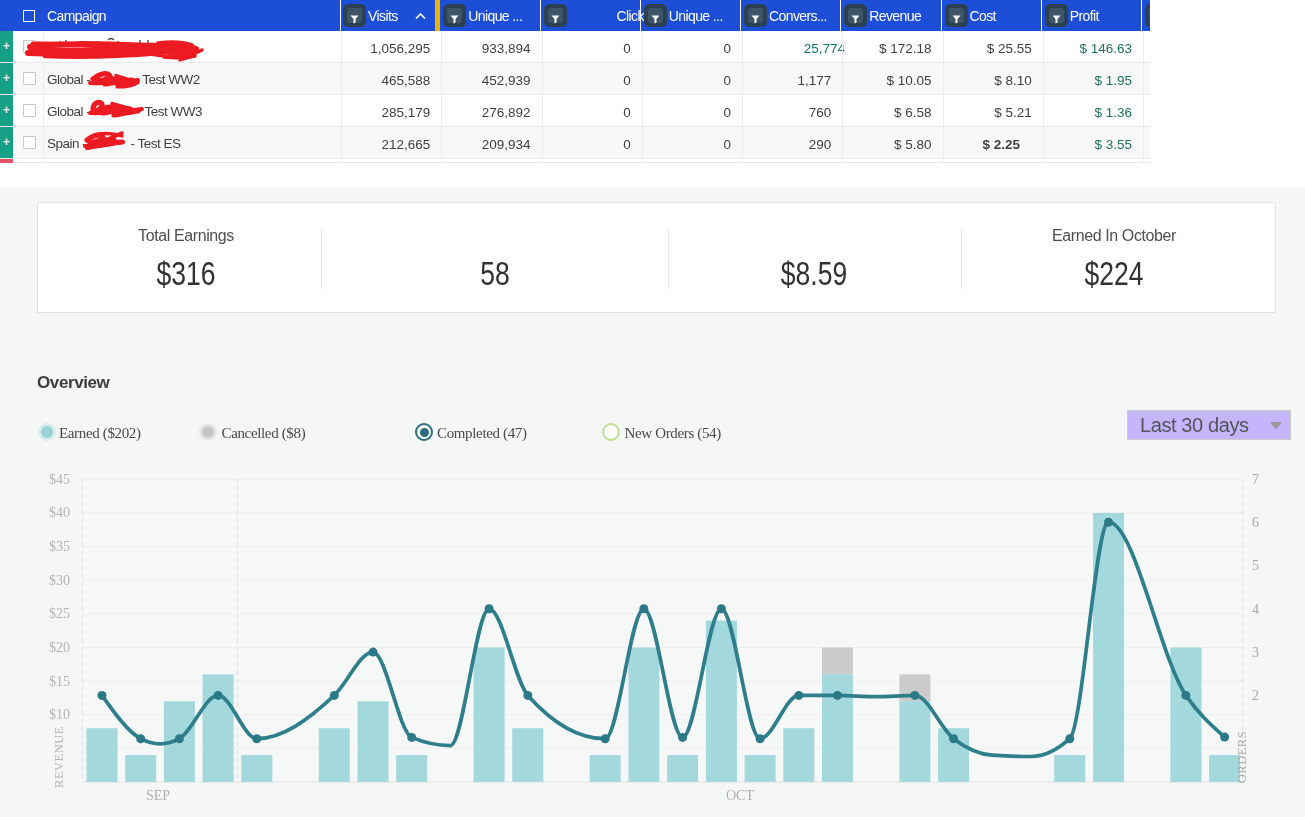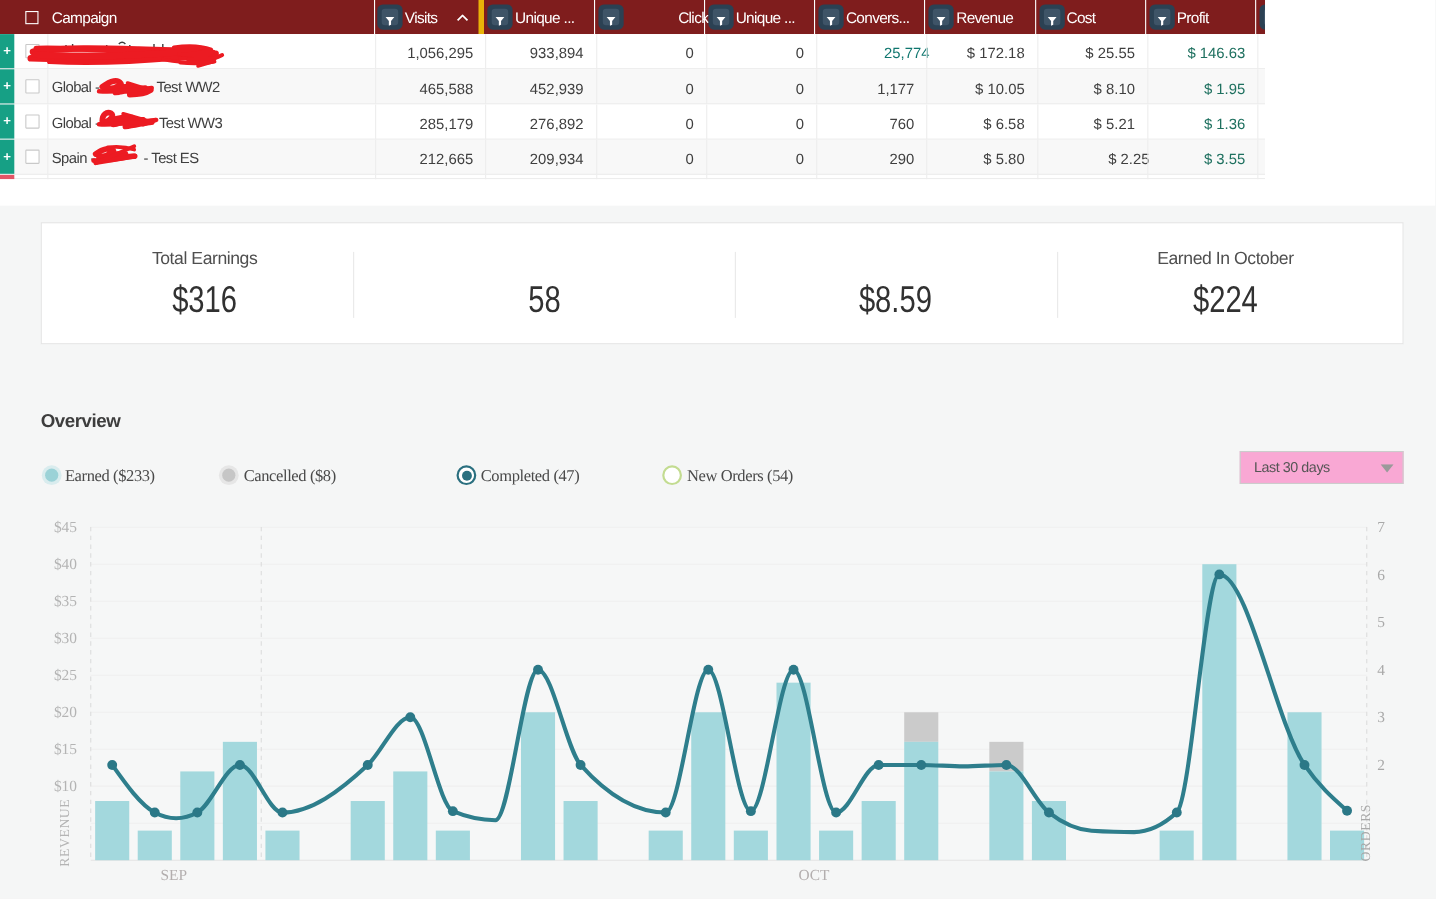--- a/index.html
+++ b/index.html
@@ -1,37 +1,37 @@
 <!DOCTYPE html>
 <html><head><meta charset="utf-8"><style>
 * {margin:0;padding:0;box-sizing:border-box;}
 html,body {width:1305px;height:817px;background:#f5f6f6;font-family:"Liberation Sans",sans-serif;overflow:hidden;position:relative;}
 #topwhite {position:absolute;left:0;top:0;width:1305px;height:187px;background:#fff;}
 #tbl {position:absolute;left:0;top:0;width:1150px;height:163px;overflow:hidden;}
-#thead {position:absolute;left:0;top:0;width:1214px;height:31px;background:#7f1d1d;}
+#thead {position:absolute;left:0;top:0;width:1214px;height:31px;background:#1d4ed8;}
 .hcell {position:absolute;top:0;height:31px;color:#fff;font-size:14px;letter-spacing:-0.6px;}
 .hcb {position:absolute;left:23px;top:10px;width:12px;height:12px;border:1.5px solid #fff;}
 .fbox {position:absolute;left:2px;top:3.5px;width:23px;height:23px;background:#2b4153;border-radius:5px;}
 .fbtn {position:absolute;left:4px;top:4px;width:15px;height:15px;background:#3e5467;border-radius:3px;text-align:center;padding-top:3px;}
 .trow {position:absolute;left:0;width:1150px;height:32px;border-bottom:1px solid #eaeaea;font-size:13.5px;color:#3f3f3f;}
 .cname {position:absolute;top:9px;letter-spacing:-0.5px;}
 .num {position:absolute;top:9.5px;}
 .strip {position:absolute;left:0;top:0;width:13px;height:31px;background:#16a085;color:#fff;font-size:12px;font-weight:bold;text-align:center;line-height:31px;}
 .cb {position:absolute;left:23px;top:9px;width:13px;height:13px;border:1px solid #c9c9c9;background:#fff;border-radius:1px;}
 .vl {position:absolute;top:0;width:1px;height:32px;background:#ededed;}
 #scrib {position:absolute;left:0;top:0;}
 #card {position:absolute;left:37px;top:202px;width:1239px;height:111px;background:#fff;border:1px solid #e4e4e4;}
 .slab {position:absolute;top:24px;width:320px;text-align:center;font-size:16px;letter-spacing:-0.4px;color:#4f4f4f;}
 .sval {position:absolute;top:51px;width:320px;text-align:center;font-size:34px;color:#313131;transform:scaleX(0.78);}
 .sdiv {position:absolute;top:26px;width:1px;height:60px;background:#e8e8e8;}
 #ovh {position:absolute;left:37px;top:373px;font-size:17px;font-weight:bold;color:#3d3d3d;letter-spacing:-0.4px;}
 .rad {position:absolute;top:423px;width:18px;height:18px;border-radius:50%;}
 .radin {position:absolute;top:426px;width:12px;height:12px;border-radius:50%;}
 .rlab {position:absolute;top:424.5px;font-family:"Liberation Serif",serif;font-size:15px;letter-spacing:-0.35px;color:#4a4a4a;}
-#sel {position:absolute;left:1127px;top:410px;width:149px;height:30px;background:#f9a8d4;border:1px solid #ccc;font-size:13px;letter-spacing:-0.4px;color:#555;line-height:28px;padding-left:12px;}
+#sel {position:absolute;left:1127px;top:410px;width:164px;height:30px;background:#c4b5fd;border:1px solid #ccc;font-size:20px;letter-spacing:-0.4px;color:#555;line-height:28px;padding-left:12px;}
 #chart {position:absolute;left:0;top:0;}
 </style></head>
 <body>
 <div id="topwhite"></div>
 <div id="tbl">
     <div id="thead">
       <div class="hcell" style="left:0;width:341px;border-right:1px solid #fff;">
         <div class="hcb"></div>
         <span style="position:absolute;left:47px;top:8px;">Campaign</span>
       </div>
@@ -182,21 +182,21 @@
       <div class="strip">+</div>
       <div class="cb"></div>
       <span class="cname" style="left:47px;">Spain -</span>
       <span class="cname" style="left:130.5px;">- Test ES</span>
       <div class="num" style="right:719.75px;color:#3f3f3f;">212,665</div>
       <div class="num" style="right:619.50px;color:#3f3f3f;">209,934</div>
       <div class="num" style="right:519.25px;color:#3f3f3f;">0</div>
       <div class="num" style="right:419.00px;color:#3f3f3f;">0</div>
       <div class="num" style="right:318.75px;color:#3f3f3f;">290</div>
       <div class="num" style="right:218.50px;color:#3f3f3f;">$ 5.80</div>
-      <div class="num" style="right:105px;color:#3f3f3f;">$ 2.25</div>
+      <div class="num" style="right:130px;color:#3f3f3f;font-weight:bold;">$ 2.25</div>
       <div class="num" style="right:18.00px;color:#1e705f;">$ 3.55</div>
       <div class="vl" style="left:42.50px;"></div>
       <div class="vl" style="left:341.00px;"></div>
       <div class="vl" style="left:441.25px;"></div>
       <div class="vl" style="left:541.50px;"></div>
       <div class="vl" style="left:641.75px;"></div>
       <div class="vl" style="left:742.00px;"></div>
       <div class="vl" style="left:842.25px;"></div>
       <div class="vl" style="left:942.50px;"></div>
       <div class="vl" style="left:1042.75px;"></div>
@@ -251,21 +251,21 @@
     <div class="sval" style="left:616px;">$8.59</div>
     <div class="slab" style="left:916px;">Earned In October</div>
     <div class="sval" style="left:916px;">$224</div>
     <div class="sdiv" style="left:283.0px;"></div>
     <div class="sdiv" style="left:629.5px;"></div>
     <div class="sdiv" style="left:922.7px;"></div>
   </div>
 <div id="ovh">Overview</div>
 <div class="rad" style="left:37.5px;background:#d9ecee;"></div>
 <div class="radin" style="left:40.5px;background:#9bd2d7;"></div>
-<span class="rlab" style="left:59px;">Earned ($233)</span>
+<span class="rlab" style="left:59px;">Earned ($202)</span>
 <div class="rad" style="left:199.4px;background:#e6e6e6;"></div>
 <div class="radin" style="left:202.4px;background:#c6c6c6;"></div>
 <span class="rlab" style="left:221.5px;">Cancelled ($8)</span>
 <div class="rad" style="left:415px;border:2px solid #2a6f7f;background:#fff;"></div>
 <div class="radin" style="left:419.5px;top:427.5px;width:9px;height:9px;background:#2a6f7f;"></div>
 <span class="rlab" style="left:437px;">Completed (47)</span>
 <div class="rad" style="left:602.4px;border:2px solid #c3dc91;background:#fff;"></div>
 <span class="rlab" style="left:624.5px;">New Orders (54)</span>
 <div id="sel">Last 30 days<svg style="position:absolute;right:8px;top:11px;" width="12" height="8" viewBox="0 0 12 8">
       <path d="M0 0 h12 l-6 7.5 z" fill="#9a9a9a"></path>

